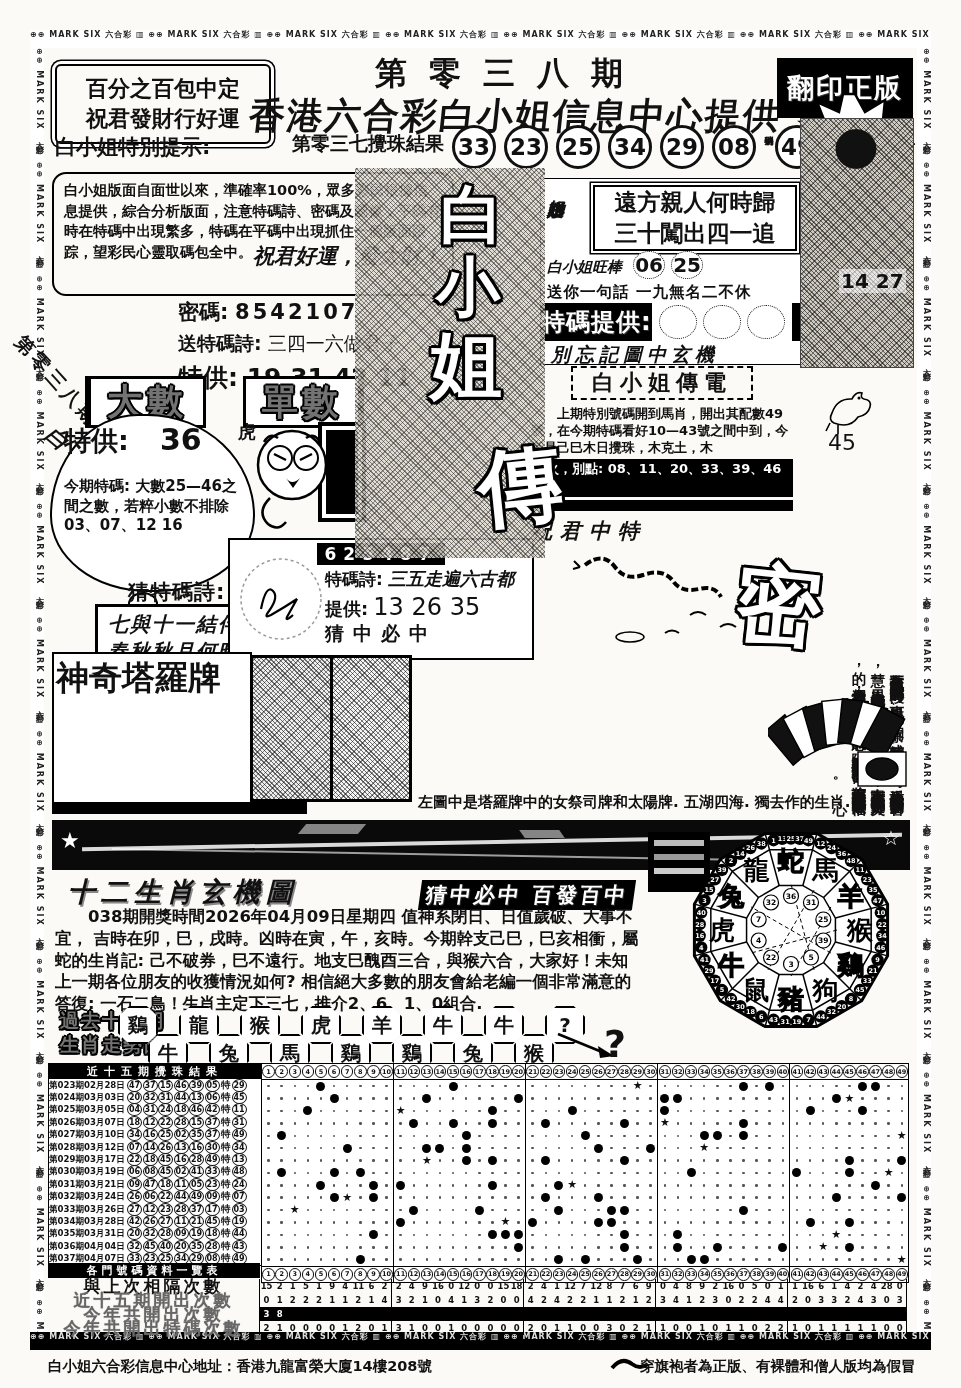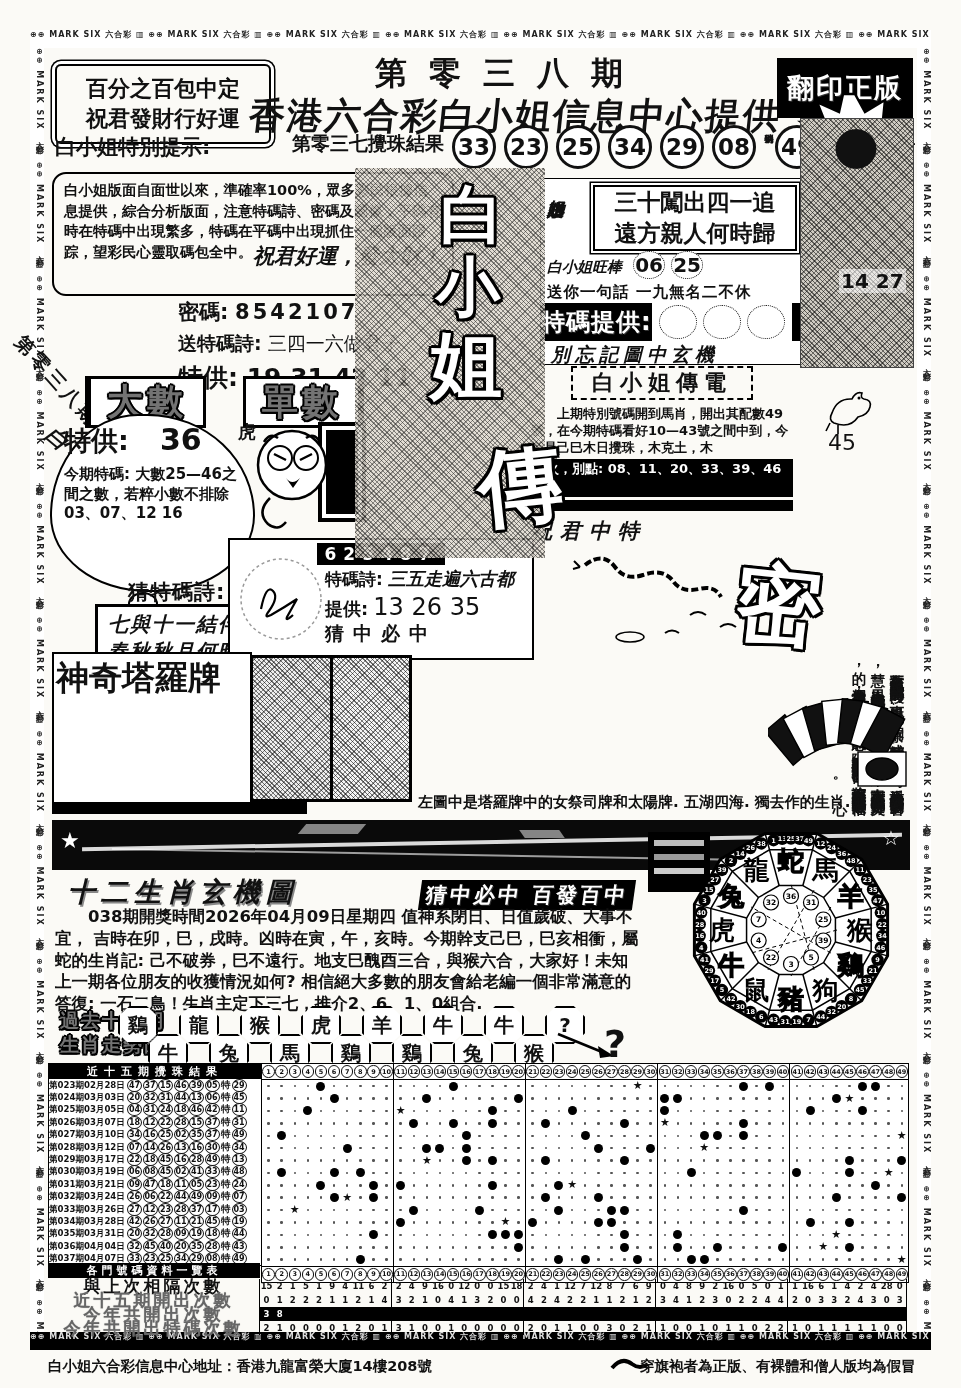--- a/index.html
+++ b/index.html
@@ -79,21 +79,21 @@
   <div class="b" style="font-size:22px">祝君發財行好運</div>
 </div>
 
 <div class="abs b" style="left:300px;top:52px;width:420px;text-align:center;font-size:32px;letter-spacing:22px">第零三八期</div>
 <div class="abs b" style="left:215px;top:92px;width:600px;text-align:center;font-size:36px;letter-spacing:2px;transform:skewX(-6deg)">香港六合彩白小姐信息中心提供</div>
 
 <div class="abs distress b" style="left:777px;top:58px;width:132px;height:56px;display:flex;align-items:center;justify-content:center;font-size:27px;letter-spacing:2px;border:2px solid #000">翻印正版</div>
 
 <div class="abs b" style="left:55px;top:133px;font-size:21px">白小姐特別提示:</div>
 <div class="abs b" style="left:292px;top:131px;font-size:19px">第零三七攪珠結果</div>
-<div class="abs" style="left:452px;top:125px;display:flex;align-items:center">
+<div class="abs" style="left:452px;top:125px;display:flex;align-items:flex-end">
   <span id="balls"><span class="ball">33</span><span class="ball">23</span><span class="ball">25</span><span class="ball">34</span><span class="ball">29</span><span class="ball">08</span></span>
   <span class="vtext b" style="font-size:9px;height:40px;line-height:9px;margin-right:2px">特別號碼</span>
   <span class="ball">49</span>
 </div>
 <svg class="abs" style="left:795px;top:92px" width="120" height="85" viewBox="0 0 120 85">
   <polygon points="60,2 70,20 90,8 88,28 112,24 98,42 118,52 96,58 108,78 84,70 82,84 68,72 52,84 50,66 28,76 36,56 8,58 26,44 6,30 30,30 22,10 44,20 48,2" fill="#fff" stroke="#000" stroke-width="2.5"></polygon>
   <path d="M35 35 q15 -8 30 0 M30 48 q25 -10 55 2 M38 60 q20 -8 40 -2" stroke="#000" stroke-width="1.5" fill="none"></path>
 </svg>
 
 <div class="abs" style="left:52px;top:172px;width:402px;height:124px;border:2.5px solid #000;border-radius:14px;padding:6px 10px;box-sizing:border-box">
@@ -108,22 +108,22 @@
     <span>三四一六做君子</span></div>
   <div class="b" style="font-size:25px;margin-top:4px"><span>特供:</span>
     <span>19  31  42  11</span></div>
 </div>
 <div class="abs b" style="left:28px;top:330px;font-size:19px;transform:rotate(48deg);transform-origin:left top;letter-spacing:4px">第零三八期</div>
 <div class="abs hand" style="left:58px;top:420px;font-size:22px;transform:rotate(40deg);transform-origin:left top;letter-spacing:6px">白小姐密碼</div>
 
 <div class="abs" style="left:540px;top:178px;width:264px;height:185px;border:1.5px solid #000;background:#fff">
   <div class="hand vtext abs" style="left:4px;top:8px;font-size:17px;height:120px">白小姐贈送</div>
   <div class="abs" style="left:52px;top:6px;width:200px;border:2px solid #000;box-shadow:0 0 0 2px #fff,0 0 0 3.5px #000;text-align:center">
+    <div class="b" style="font-size:23px;white-space:nowrap">遠方親人何時歸</div>
     <div class="b" style="font-size:23px;white-space:nowrap">三十闖出四一追</div>
-    <div class="b" style="font-size:23px;white-space:nowrap">遠方親人何時歸</div>
   </div>
   <div class="abs" style="left:6px;top:72px;white-space:nowrap">
     <span class="hand" style="font-size:15px">白小姐旺棒</span>
     <span id="wangbang"><span class="dotc" style="width: 30px; height: 26px; font-size: 20px; margin-left: 6px;">06</span><span class="dotc" style="width: 30px; height: 26px; font-size: 20px; margin-left: 6px;">25</span></span>
   </div>
   <div class="abs b" style="left:6px;top:103px;font-size:15.5px;letter-spacing:1px;white-space:nowrap">
     <span>送你一句話</span>
     <span>一九無名二不休</span>
   </div>
   <div class="abs inv" style="left:0;top:124px;width:264px;height:38px;display:flex;align-items:center">
@@ -162,21 +162,21 @@
   <path d="M120 70 q8 -6 16 0 M150 82 q8 -6 16 0 M95 88 q7 -5 14 0" stroke="#000" stroke-width="2" fill="none"></path>
   <ellipse cx="60" cy="92" rx="14" ry="5" fill="none" stroke="#000" stroke-width="1.5"></ellipse>
 </svg>
 
 <div class="abs outline b" style="left:85px;top:376px;width:112px;height:46px;border:3px solid #000;border-left-width:6px;display:flex;align-items:center;justify-content:center;font-size:36px;letter-spacing:4px;background:#fff">大數</div>
 <div class="abs outline b" style="left:243px;top:376px;width:112px;height:46px;border:3px solid #000;border-right-width:6px;display:flex;align-items:center;justify-content:center;font-size:36px;letter-spacing:4px;background:#fff">單數</div>
 
 <div class="abs bubble" style="left:50px;top:414px;width:205px;height:178px;padding:6px 12px;box-sizing:border-box">
   <span class="b" style="font-size:27px">特供:</span>
   <span class="b" style="font-size:30px;margin-left:26px">36</span>
-  <div class="b" style="font-size:15px;line-height:1.3;margin-top:6px">今期特碼: 大數25—46之間之數，若粹小數不排除03、07、12 16</div>
+  <div class="b" style="font-size:15px;line-height:1.3;margin-top:18px">今期特碼: 大數25—46之間之數，若粹小數不排除03、07、12 16</div>
 </div>
 <div class="tailc abs" style="left:128px;top:592px;width:26px;height:20px"></div>
 <div class="tailc abs" style="left:150px;top:612px;width:16px;height:12px"></div>
 
 <div class="abs b" style="left:238px;top:420px;font-size:18px">虎</div>
 <svg class="abs" style="left:250px;top:420px" width="120" height="115" viewBox="0 0 120 115">
   <rect x="68" y="2" width="48" height="100" fill="#000"></rect>
   <rect x="72" y="6" width="40" height="92" fill="#fff"></rect>
   <rect x="76" y="10" width="32" height="84" fill="#000"></rect>
   <circle cx="42" cy="45" r="34" fill="#fff" stroke="#000" stroke-width="2.5"></circle>

